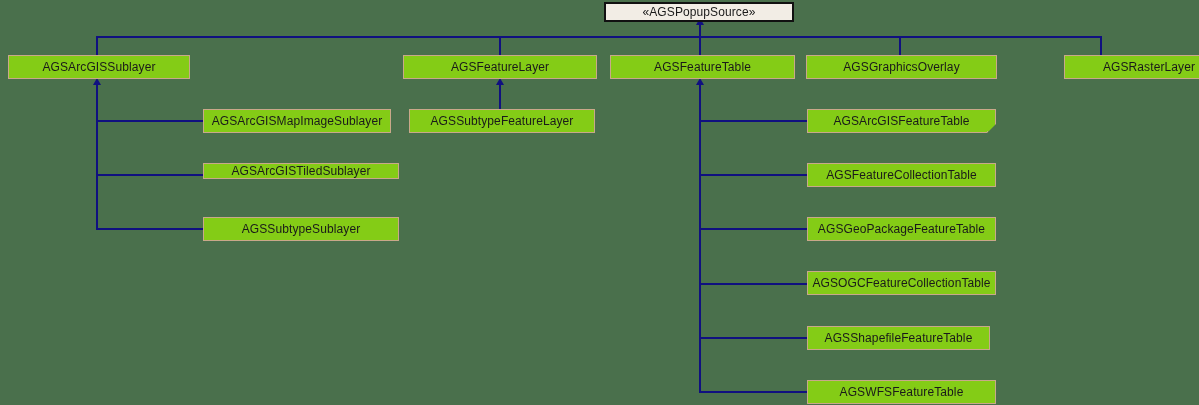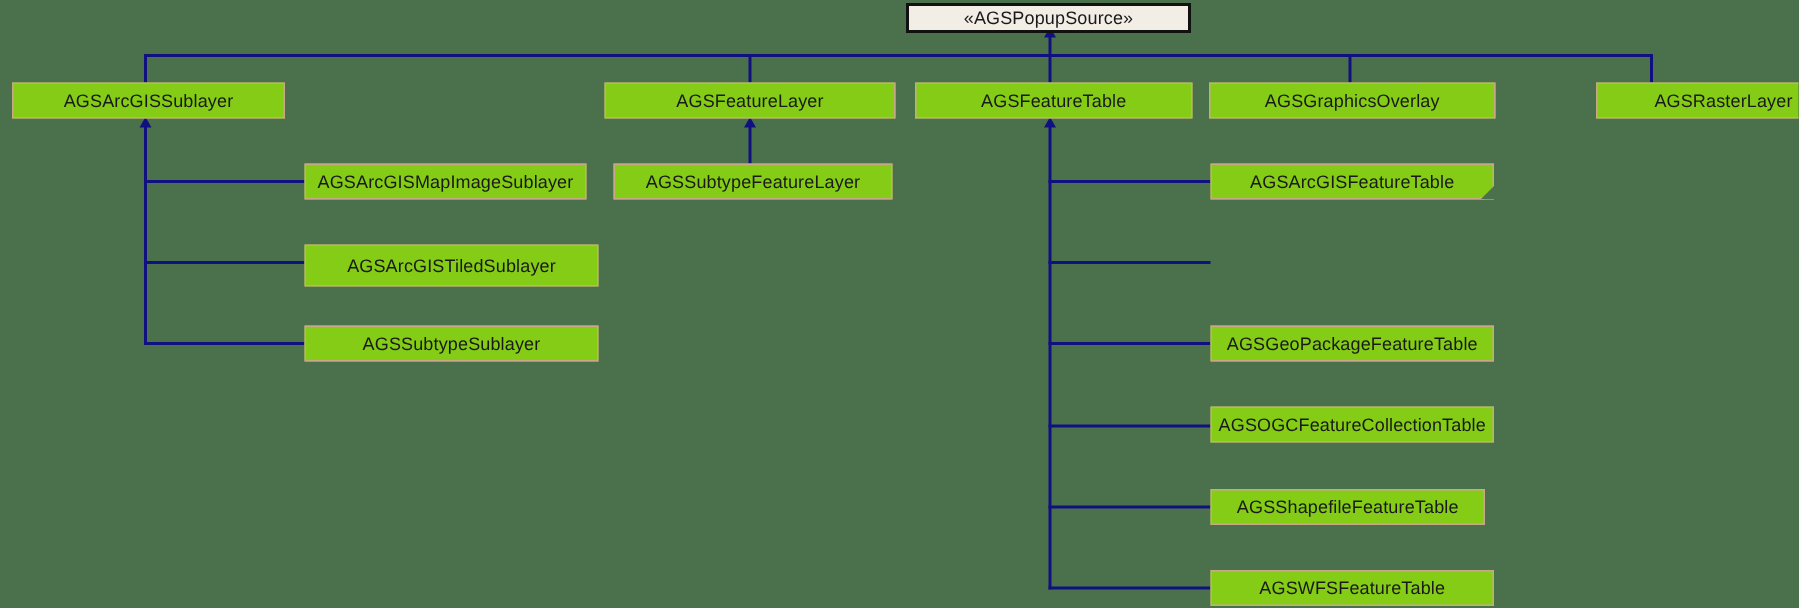--- a/index.html
+++ b/index.html
@@ -127,22 +127,23 @@
   <div class="node" style="left:806px; top:55px; width:191px; height:24px;text-align:right;">AGSGraphicsOverlay</div>
 
   <div class="node" style="left:1064px; top:55px; width:170px; height:24px;">AGSRasterLayer</div>
 
   <div class="node" style="left:203px; top:109px; width:188px; height:24px;">AGSArcGISMapImageSublayer</div>
 
   <div class="node folded" style="left:807px; top:109px; width:189px; height:24px;">AGSArcGISFeatureTable</div>
 
   <div class="node" style="left:409px; top:109px; width:186px; height:24px;">AGSSubtypeFeatureLayer</div>
 
-  <div class="node" style="left:203px; top:163px; width:196px; height:28px;">AGSArcGISTiledSublayer</div>
+  <div class="node" style="left:203px; top:163px; width:196px; height:16px;">AGSArcGISTiledSublayer</div>
 
+  <div class="node" style="left:807px; top:163px; width:189px; height:24px;">AGSFeatureCollectionTable</div>
 
   <div class="node" style="left:203px; top:217px; width:196px; height:24px;">AGSSubtypeSublayer</div>
 
   <div class="node" style="left:807px; top:217px; width:189px; height:24px;">AGSGeoPackageFeatureTable</div>
 
   <div class="node" style="left:807px; top:271px; width:189px; height:24px;">AGSOGCFeatureCollectionTable</div>
 
   <div class="node" style="left:807px; top:326px; width:183px; height:24px;">AGSShapefileFeatureTable</div>
 
   <div class="node" style="left:807px; top:380px; width:189px; height:24px;">AGSWFSFeatureTable</div>

